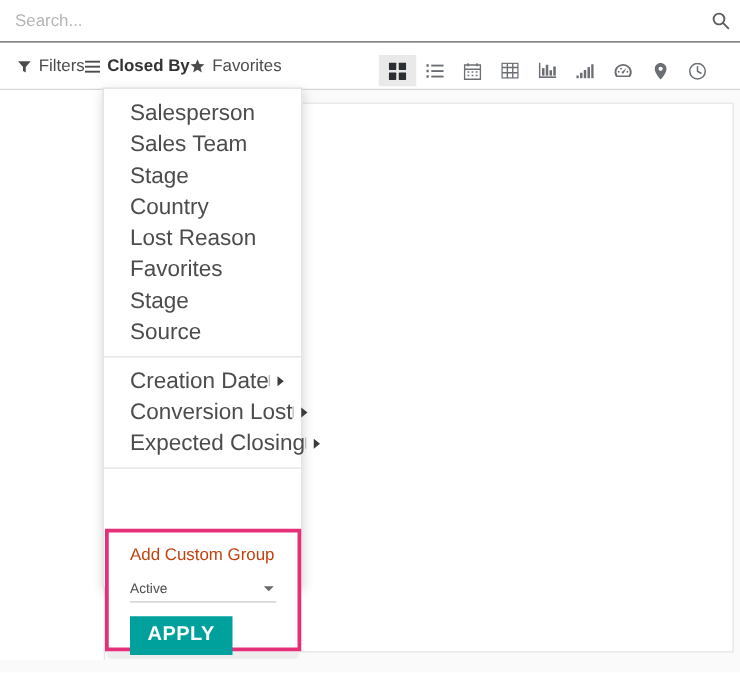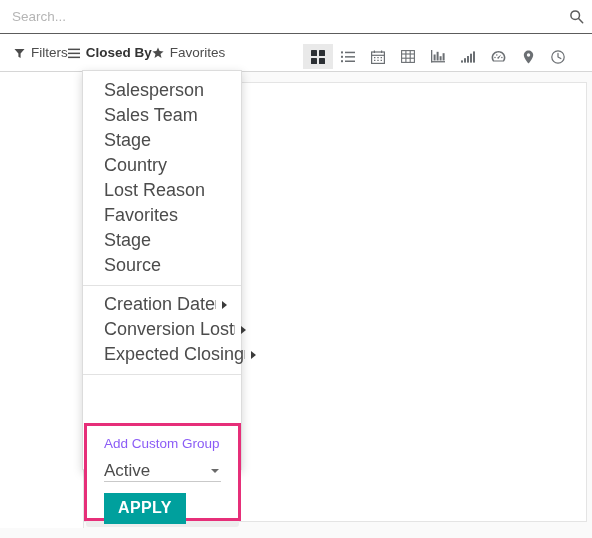--- a/index.html
+++ b/index.html
@@ -188,35 +188,35 @@
     top: 423px;
     width: 157px;
     height: 98px;
     border: 3px solid #e62f79;
     background: #ffffff;
     box-sizing: border-box;
     z-index: 60;
   }
   .cg-title {
     font-size: 13.5px;
-    color: #8b5cf6;
+    color: #c2410c;
     padding: 10px 0 0 17px;
   }
   .cg-select-wrap {
     margin: 9px 0 0 17px;
     width: 117px;
     border-bottom: 1px solid #c9c9c9;
     display: flex;
     align-items: center;
     height: 21px;
     cursor: pointer;
   }
   .cg-select {
     flex: 1;
-    font-size: 17px;
+    font-size: 11px;
     color: #4c4c4c;
   }
   .cg-arrow {
     width: 0; height: 0;
     border-top: 4px solid #6a6a6a;
     border-left: 4px solid transparent;
     border-right: 4px solid transparent;
     margin-right: 2px;
   }
   .cg-apply {

